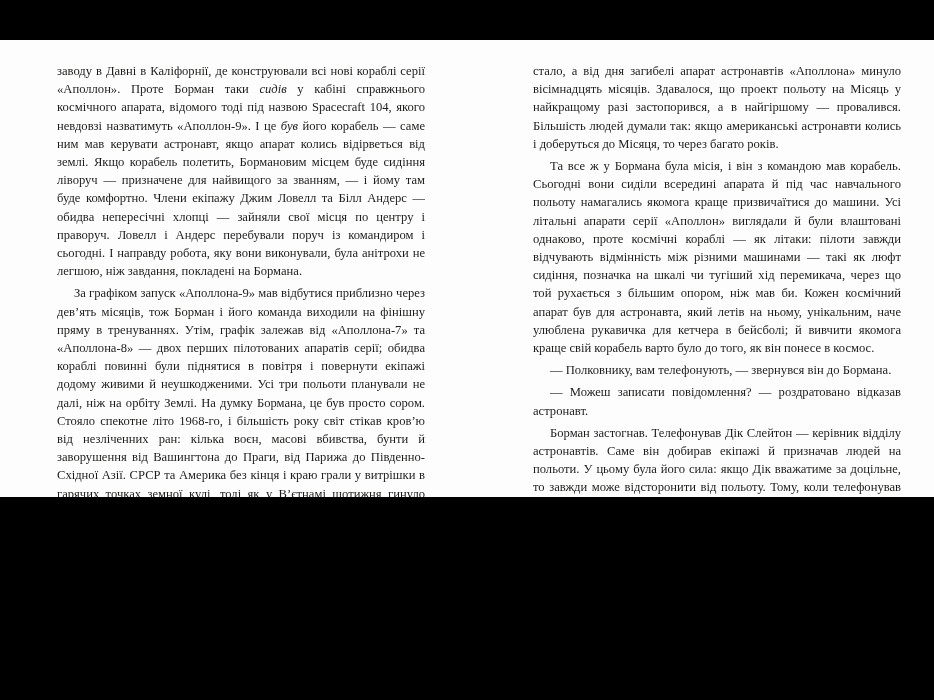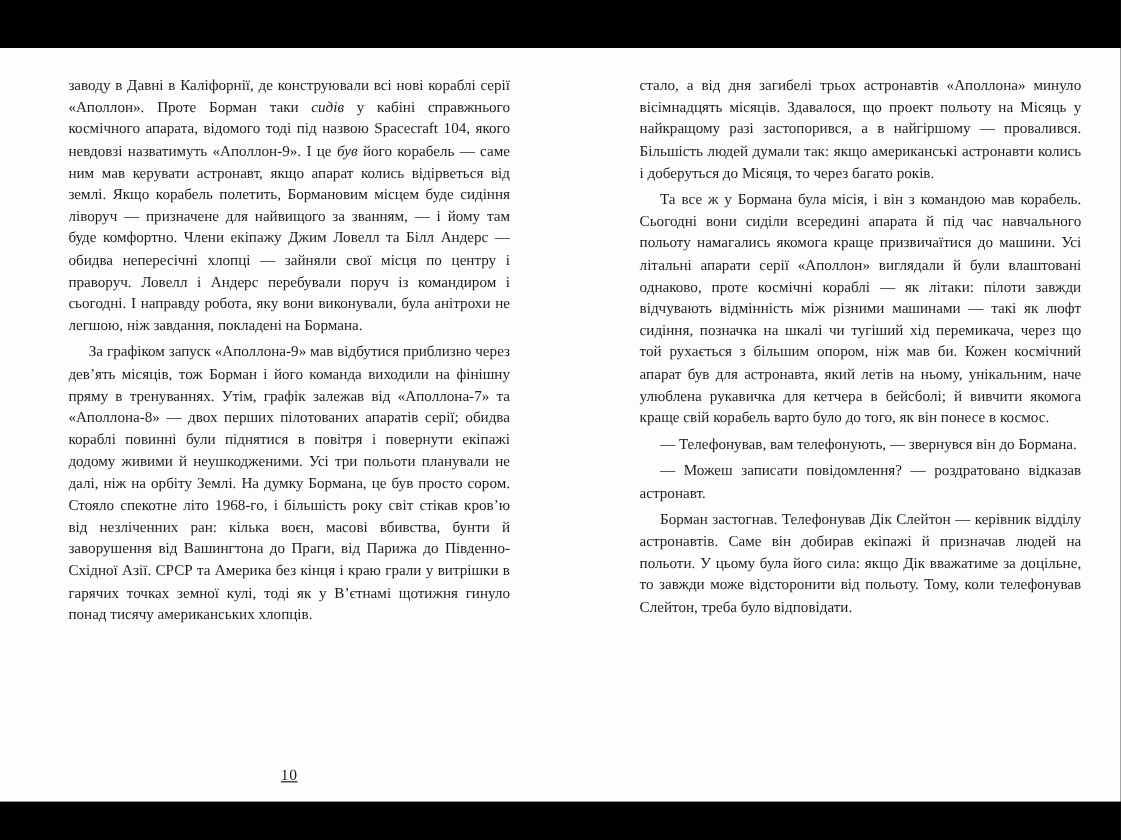--- a/index.html
+++ b/index.html
@@ -5,21 +5,21 @@
   * { margin: 0; padding: 0; box-sizing: border-box; }
   html, body { width: 934px; height: 700px; }
   body {
     background: var(--letterbox, #000);
     font-family: "Liberation Serif", "DejaVu Serif", serif;
     overflow: hidden;
   }
   .screen {
     position: relative;
     width: 934px;
-    height: 700px;
+    height: 497px;
     background: var(--letterbox, #000);
     overflow: hidden;
   }
   .spread {
     position: absolute;
     top: 40px;
     left: 0;
     width: 934px;
     height: 628px;
     background: var(--page, #fdfdfd);
@@ -64,22 +64,22 @@
     <section class="page left">
       <div class="page-text">
           <p class="para"><span>заводу в Давні в Каліфорнії, де конструювали всі нові кораблі серії «Аполлон». Проте Борман таки </span><span class="italic">сидів</span><span> у кабіні справжнього космічного апарата, відомого тоді під назвою Spacecraft 104, якого невдовзі назватимуть «Аполлон-9». І це </span><span class="italic">був</span><span> його корабель — саме ним мав керувати астронавт, якщо апарат колись відірветься від землі. Якщо корабель полетить, Бормановим місцем буде сидіння ліворуч — призначене для найвищого за званням, — і йому там буде комфортно. Члени екіпажу Джим Ловелл та Білл Андерс — обидва непересічні хлопці — зайняли свої місця по центру і праворуч. Ловелл і Андерс перебували поруч із командиром і сьогодні. І направду робота, яку вони виконували, була анітрохи не легшою, ніж завдання, покладені на Бормана.</span></p>
           <p class="para indent"><span>За графіком запуск «Аполлона-9» мав відбутися приблизно через дев’ять місяців, тож Борман і його команда виходили на фінішну пряму в тренуваннях. Утім, графік залежав від «Аполлона-7» та «Аполлона-8» — двох перших пілотованих апаратів серії; обидва кораблі повинні були піднятися в повітря і повернути екіпажі додому живими й неушкодженими. Усі три польоти планували не далі, ніж на орбіту Землі. На думку Бормана, це був просто сором. Стояло спекотне літо 1968-го, і більшість року світ стікав кров’ю від незліченних ран: кілька воєн, масові вбивства, бунти й заворушення від Вашингтона до Праги, від Парижа до Південно-Східної Азії. СРСР та Америка без кінця і краю грали у витрішки в гарячих точках земної кулі, тоді як у В’єтнамі щотижня гинуло понад тисячу американських хлопців.</span></p>
         </div>
       <div class="page-number">10</div>
     </section>
 
     <section class="page right">
       <div class="page-text">
-          <p class="para"><span>стало, а від дня загибелі трьох астронавтів «Аполлона» минуло вісімнадцять місяців. Здавалося, що проект польоту на Місяць у найкращому разі застопорився, а в найгіршому — провалився. Більшість людей думали так: якщо американські астронавти колись і доберуться до Місяця, то через багато років.</span></p>
+          <p class="para"><span>стало, а від дня загибелі апарат астронавтів «Аполлона» минуло вісімнадцять місяців. Здавалося, що проект польоту на Місяць у найкращому разі застопорився, а в найгіршому — провалився. Більшість людей думали так: якщо американські астронавти колись і доберуться до Місяця, то через багато років.</span></p>
           <p class="para indent"><span>Та все ж у Бормана була місія, і він з командою мав корабель. Сьогодні вони сиділи всередині апарата й під час навчального польоту намагались якомога краще призвичаїтися до машини. Усі літальні апарати серії «Аполлон» виглядали й були влаштовані однаково, проте космічні кораблі — як літаки: пілоти завжди відчувають відмінність між різними машинами — такі як люфт сидіння, позначка на шкалі чи тугіший хід перемикача, через що той рухається з більшим опором, ніж мав би. Кожен космічний апарат був для астронавта, який летів на ньому, унікальним, наче улюблена рукавичка для кетчера в бейсболі; й вивчити якомога краще свій корабель варто було до того, як він понесе в космос.</span></p>
-          <p class="para indent"><span>— Телефонував, вам телефонують, — звернувся він до Бормана.</span></p>
+          <p class="para indent"><span>— Полковнику, вам телефонують, — звернувся він до Бормана.</span></p>
           <p class="para indent"><span>— Можеш записати повідомлення? — роздратовано відказав астронавт.</span></p>
           <p class="para indent"><span>Борман застогнав. Телефонував Дік Слейтон — керівник відділу астронавтів. Саме він добирав екіпажі й призначав людей на польоти. У цьому була його сила: якщо Дік вважатиме за доцільне, то завжди може відсторонити від польоту. Тому, коли телефонував Слейтон, треба було відповідати.</span></p>
         </div>
     </section>
 
   </main>
 </div>
 
 </body></html>

